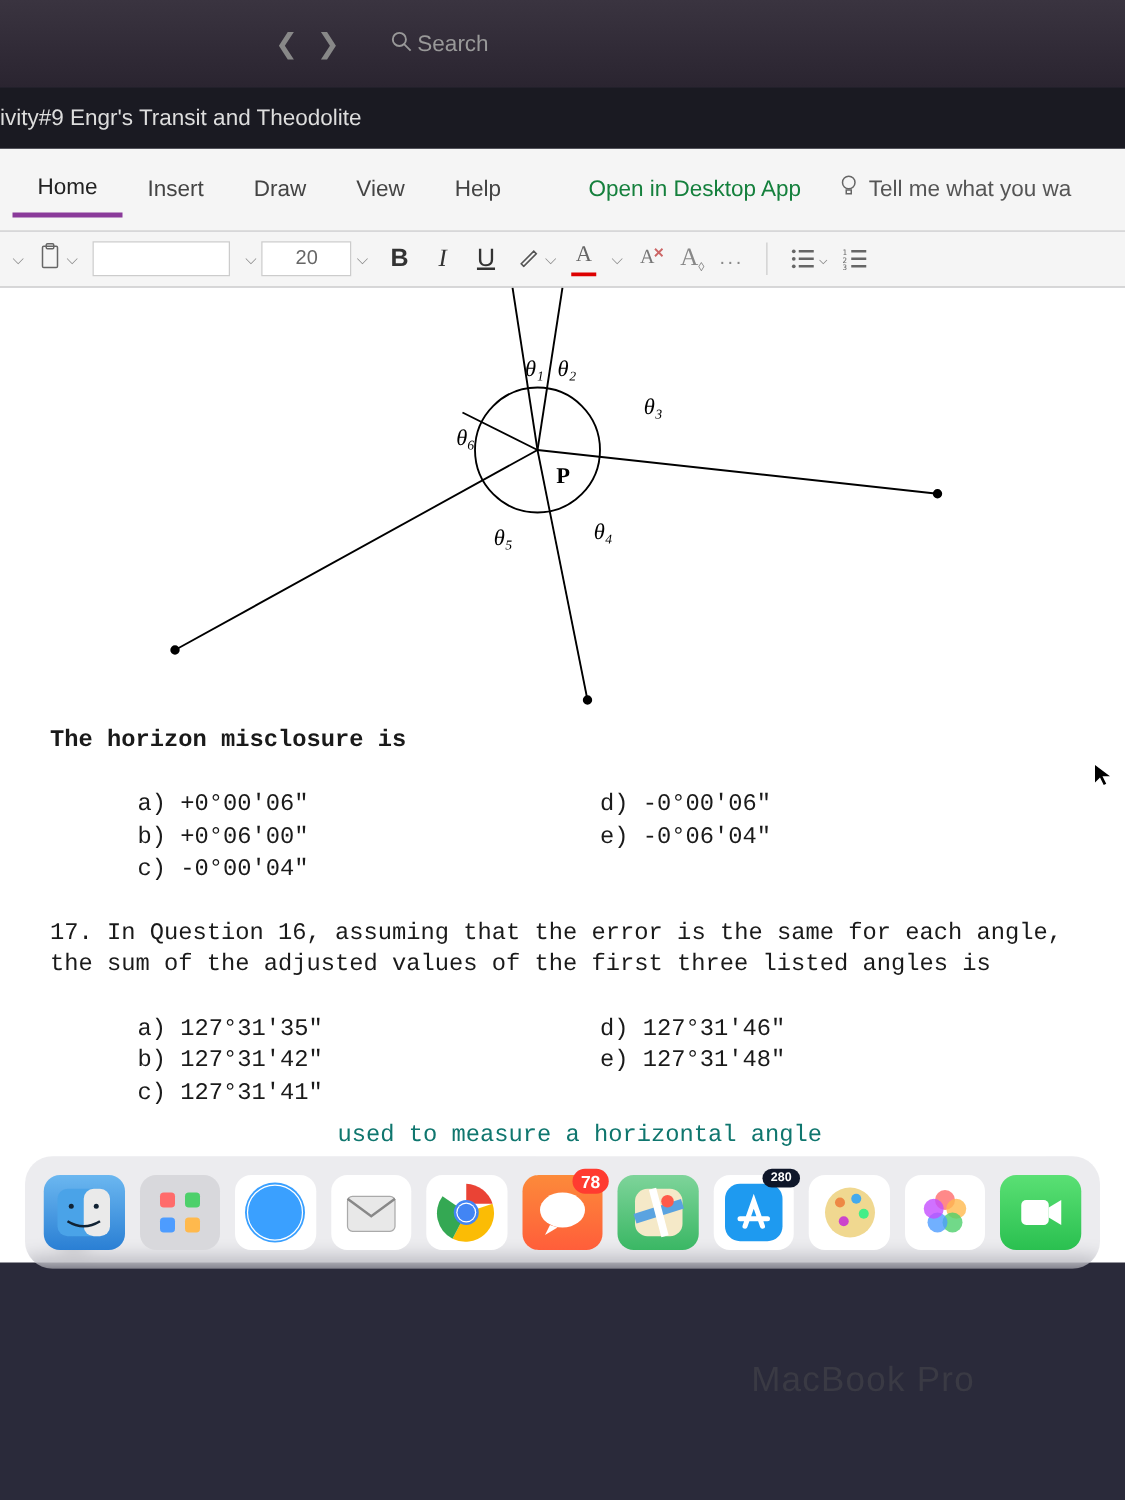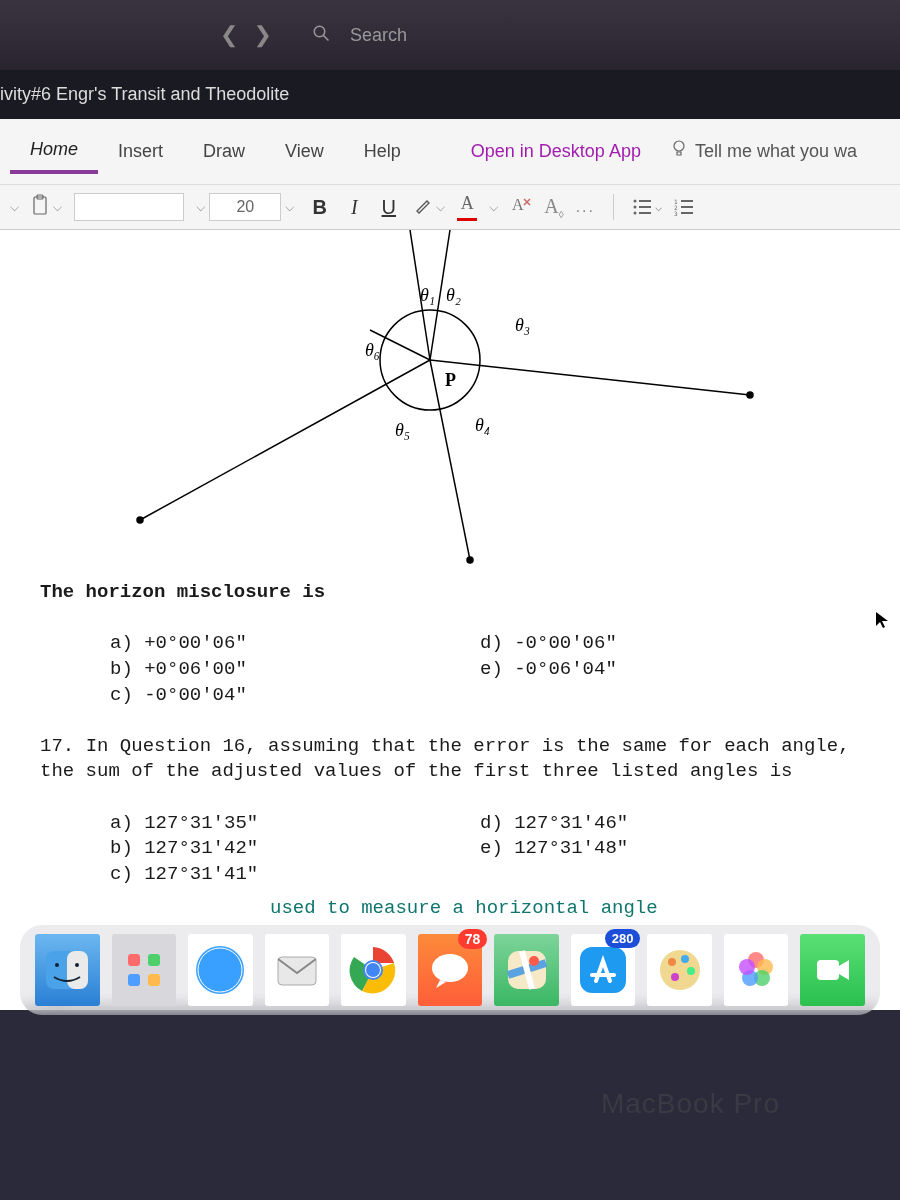--- a/index.html
+++ b/index.html
@@ -25,21 +25,21 @@
       margin-left: 200px;
       font-size: 22px;
       color: #888;
     }
     .search-area {
       display: flex;
       align-items: center;
       margin-left: 40px;
       color: #999;
       font-size: 18px;
-      gap: 20px;
+      gap: 4px;
     }
     .window-title-bar {
       background: #1a1a22;
       color: #ddd;
       padding: 14px 0 14px 0;
       font-size: 18px;
     }
     .ribbon-tabs {
       background: #f5f5f5;
       display: flex;
@@ -51,25 +51,24 @@
     .tab {
       padding: 10px 20px;
       font-size: 18px;
       color: #444;
       cursor: pointer;
     }
     .tab.active {
       border-bottom: 4px solid #8a3a9a;
       color: #222;
       font-weight: 500;
-      font-style: italic;
     }
     .desktop-app {
       margin-left: 50px;
-      color: #a21caf;
+      color: #15803d;
       font-size: 18px;
     }
     .tell-me {
       margin-left: 30px;
       color: #555;
       font-size: 18px;
       display: flex;
       align-items: center;
       gap: 8px;
     }
@@ -160,22 +159,22 @@
       background: rgba(200,200,210,0.35);
       border-radius: 22px;
       display: flex;
       align-items: center;
       padding: 0 15px;
       gap: 12px;
       backdrop-filter: blur(8px);
     }
     .dock-icon {
       width: 65px;
-      height: 72px;
-      border-radius: 3px;
+      height: 60px;
+      border-radius: 13px;
       display: flex;
       align-items: center;
       justify-content: center;
       font-size: 32px;
       position: relative;
       cursor: pointer;
     }
     .badge {
       position: absolute;
       top: -5px;
@@ -225,21 +224,21 @@
       <svg width="18" height="18" viewBox="0 0 24 24" fill="none" stroke="#999" stroke-width="2">
           <circle cx="10" cy="10" r="7"></circle>
           <line x1="15" y1="15" x2="22" y2="22"></line>
         </svg>
     </span>
     <span>Search</span>
   </div>
 </div>
 
 <div class="window-title-bar">
-  <span>ivity#6 Engr's Transit and Theodolite</span>
+  <span>ivity#9 Engr's Transit and Theodolite</span>
 </div>
 
 <div class="ribbon-tabs">
   <div style="width:10px"></div>
   <div class="tab active">Home</div>
   <div class="tab">Insert</div>
   <div class="tab">Draw</div>
   <div class="tab">View</div>
   <div class="tab">Help</div>
   <div class="desktop-app">Open in Desktop App</div>
@@ -449,21 +448,21 @@
         <path d="M6 30 L44 18" stroke="#5aa3e0" stroke-width="8"></path>
         <path d="M20 6 L30 44" stroke="#fff" stroke-width="6"></path>
         <circle cx="32" cy="16" r="5" fill="#ff5a4a"></circle>
       </svg>
   </div>
   <div class="dock-icon" style="background:#fff">
     <svg width="54" height="54" viewBox="0 0 54 54">
         <rect x="4" y="4" width="46" height="46" rx="12" fill="#1e9af0"></rect>
         <path d="M20 38 L27 18 L34 38 M16 32 H38" stroke="#fff" stroke-width="4" fill="none" stroke-linecap="round"></path>
       </svg>
-    <div class="badge" style="background:#1d4ed8;font-size:13px">280</div>
+    <div class="badge" style="background:#0f172a;font-size:10px">280</div>
   </div>
   <div class="dock-icon" style="background:#fff">
     <svg width="50" height="50" viewBox="0 0 50 50">
         <circle cx="25" cy="25" r="20" fill="#f0d890"></circle>
         <circle cx="17" cy="17" r="4" fill="#e84"></circle>
         <circle cx="30" cy="14" r="4" fill="#4ae"></circle>
         <circle cx="36" cy="26" r="4" fill="#4e8"></circle>
         <circle cx="20" cy="32" r="4" fill="#c4c"></circle>
       </svg>
   </div>

